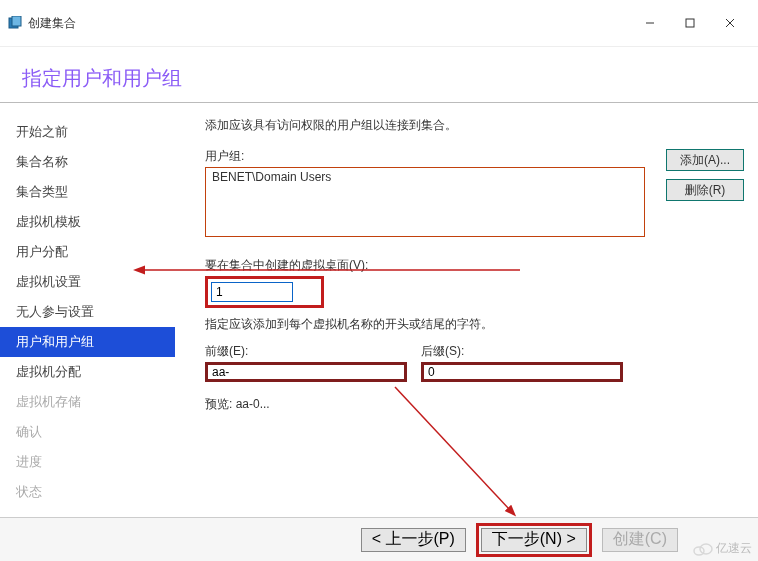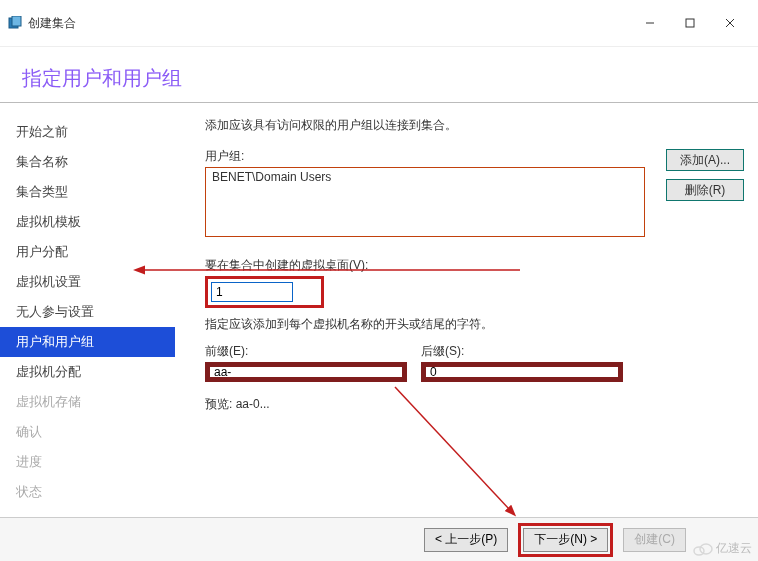--- a/index.html
+++ b/index.html
@@ -23,24 +23,24 @@
     .userbox { width: 440px; height: 70px; border: 1px solid #c2410c; font-size: 12px; overflow: auto; }
     .userbox-item { padding: 2px 6px; }
     .right-btns { position: absolute; right: 14px; top: 38px; width: 78px; }
     .std-btn { width: 78px; height: 22px; border: 1px solid #0f766e; background: #e6e6e6; font-size: 12px; margin-bottom: 8px; cursor: pointer; display:flex; align-items:center; justify-content:center; }
     .vd-label { margin-top: 20px; margin-bottom: 2px; }
     .vd-box { display:inline-block; border: 3px solid #c21d1d; padding: 3px 28px 3px 3px; margin-bottom: 4px; }
     .vd-input { width: 82px; height: 20px; border: 1px solid #0a64c8; padding: 0 4px; font-size: 12px; }
     .hint { margin-top: 4px; margin-bottom: 10px; }
     .fix-row { display: flex; gap: 14px; }
     .fix-col { display: flex; flex-direction: column; }
-    .fix-input { width: 202px; height: 20px; border: 5px solid #7f1d1d; padding: 0 4px; font-size: 12px; }
+    .fix-input { width: 202px; height: 20px; border: 3px solid #7f1d1d; padding: 0 4px; font-size: 12px; }
     .preview { margin-top: 14px; }
     .footer { position: absolute; left:0; bottom: 0; width: 758px; height: 44px; border-top: 1px solid #ccc; background: #f6f6f6; display: flex; align-items: center; justify-content: flex-end; padding-right: 16px; gap: 10px; }
-    .foot-btn { height: 24px; padding: 0 10px; border: 1px solid #888; background: #e6e6e6; font-size: 12px; cursor: pointer; display:flex; align-items:center; }
+    .foot-btn { height: 24px; padding: 0 10px; border: 1px solid #888; background: #e6e6e6; font-size: 16px; cursor: pointer; display:flex; align-items:center; }
     .foot-btn.disabled { color: #aaa; border-color: #bbb; }
     .next-wrap { border: 3px solid #c21d1d; padding: 2px; }
     .watermark { position: absolute; right: 6px; bottom: 4px; font-size: 12px; color: #bbb; display:flex; align-items:center; gap:3px; }
     .watermark svg { opacity: 0.5; }
     
     .arrow1 { position: absolute; left: 130px; top: 248px; pointer-events: none; }
     .arrow2 { position: absolute; left: 385px; top: 382px; pointer-events: none; }
   </style>
 </head>
 <body>

